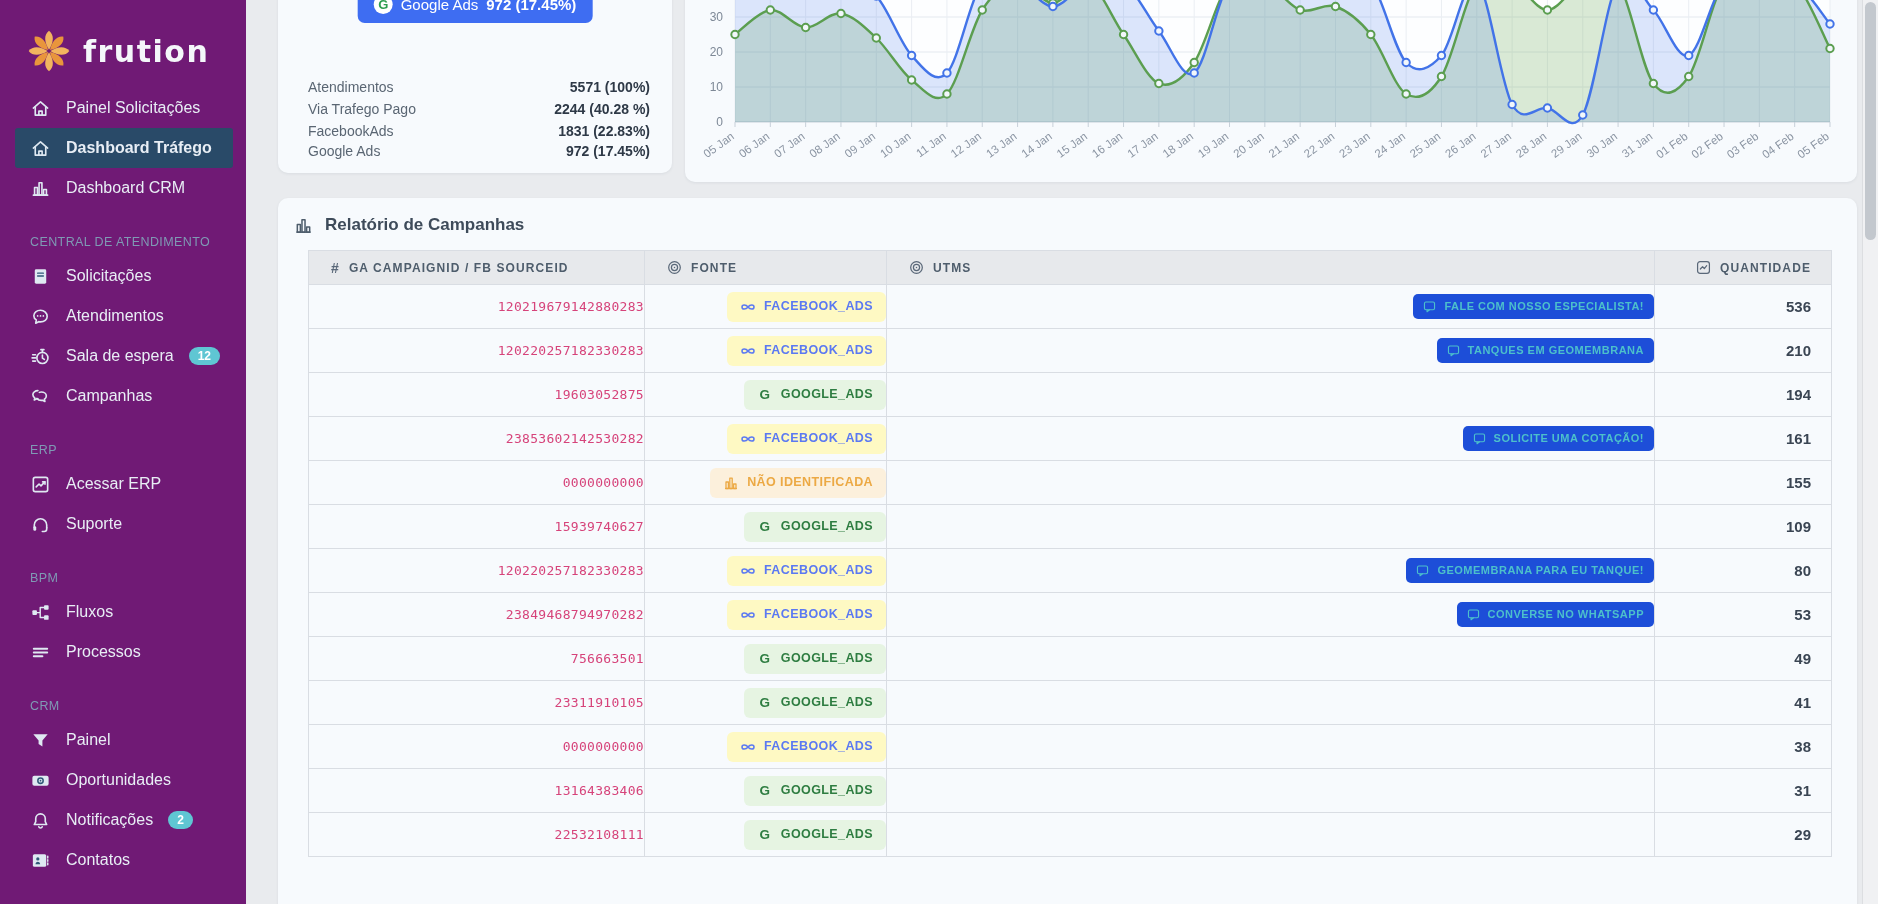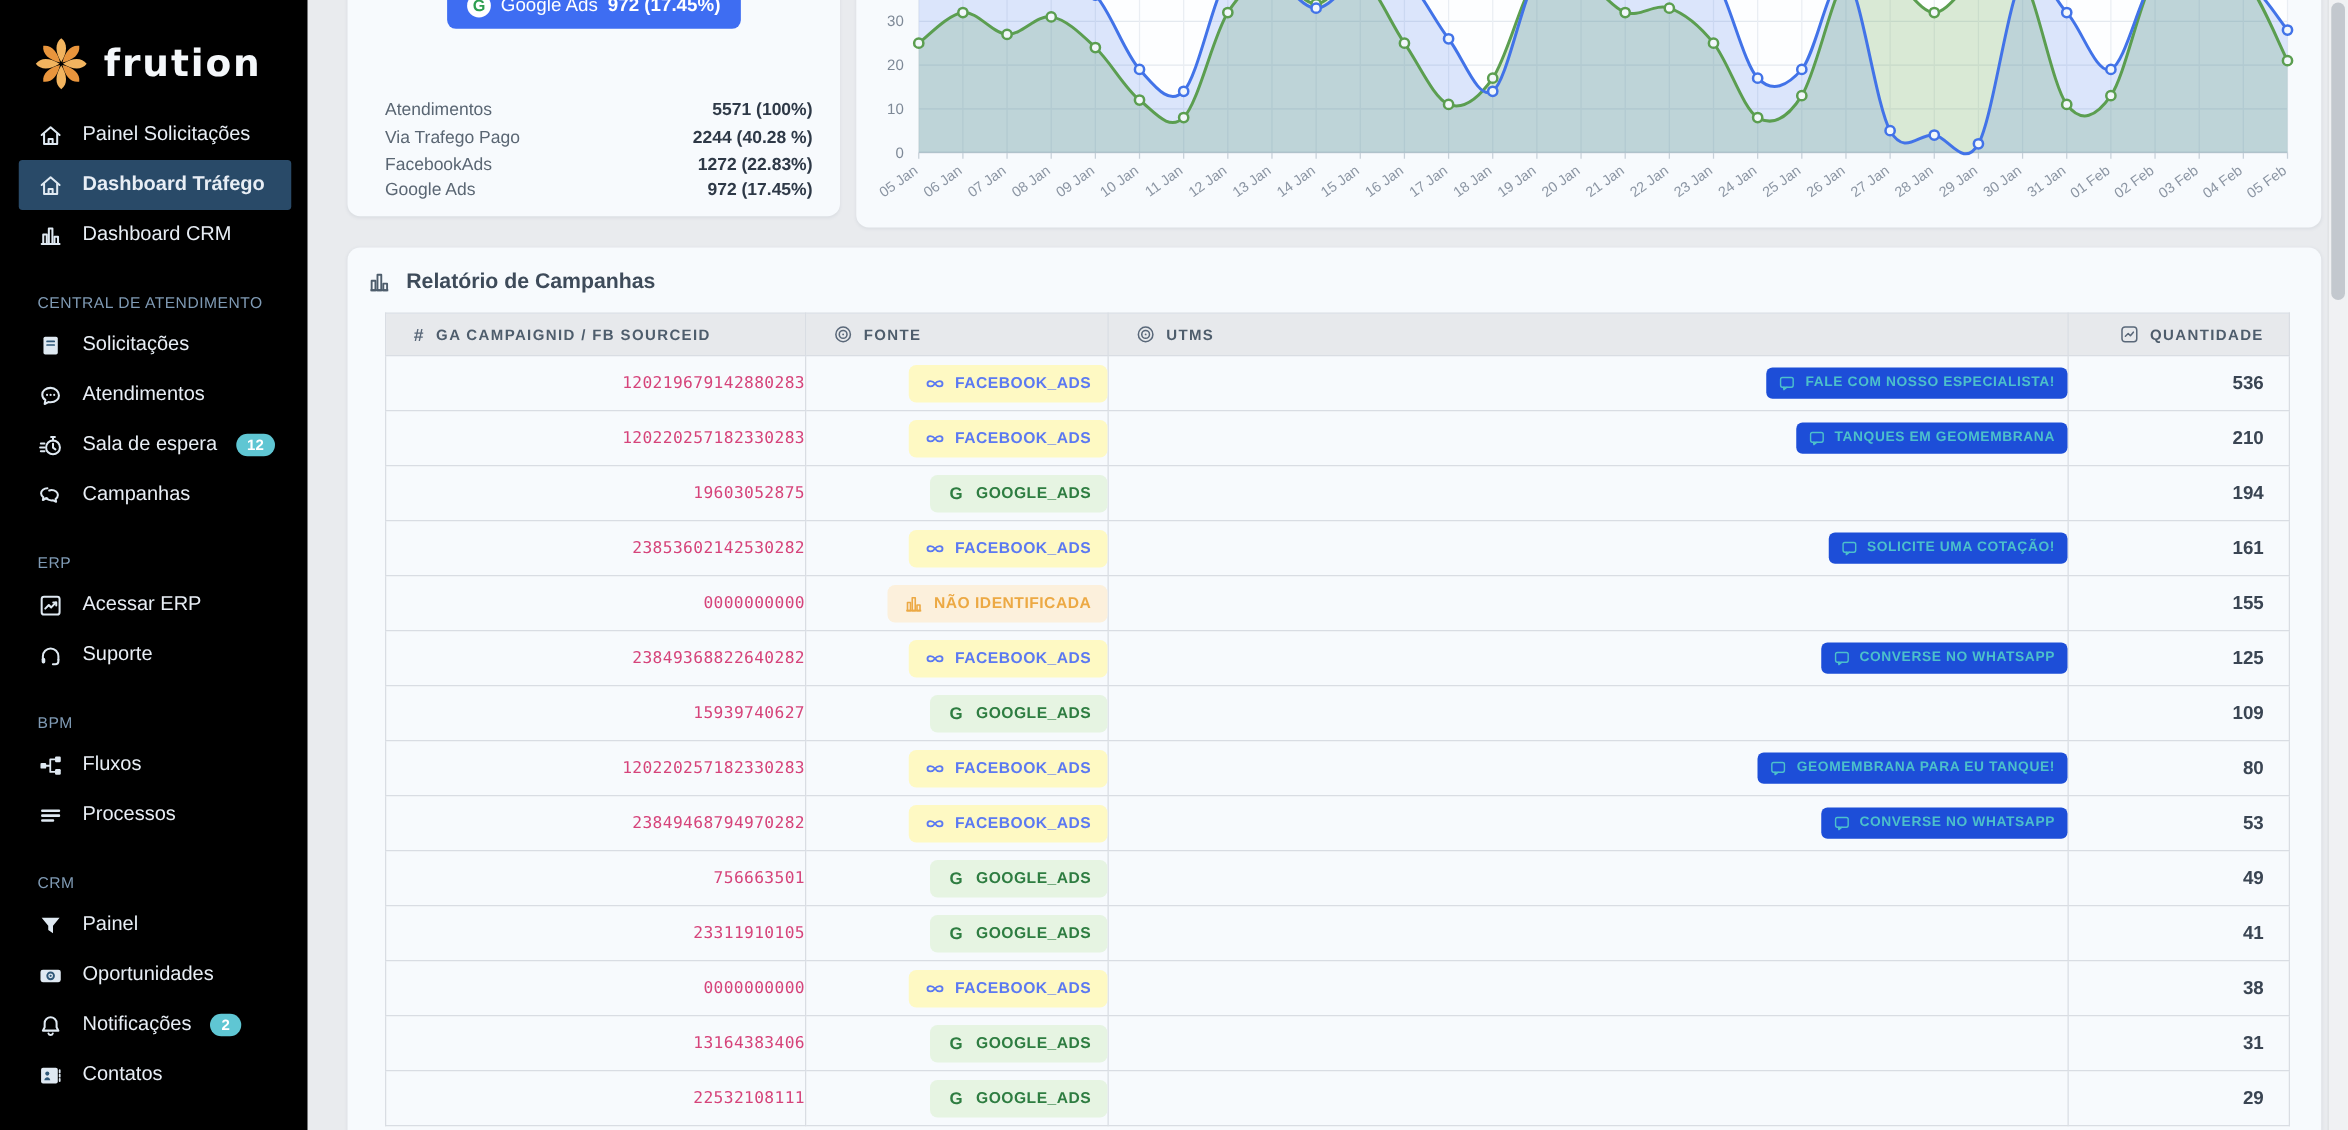--- a/index.html
+++ b/index.html
@@ -1,21 +1,21 @@
 <!DOCTYPE html>
 <html><head>
 <meta charset="utf-8">
 <style>
   * { margin:0; padding:0; box-sizing:border-box; }
   html,body { width:1878px; height:904px; overflow:hidden; }
   body { font-family:"Liberation Sans",sans-serif; background:#e9ebee; }
   .screen { position:relative; width:1878px; height:904px; overflow:hidden; }
 
   
-  .sidebar { position:absolute; left:0; top:0; width:246px; height:904px; background:#000000; z-index:5; }
+  .sidebar { position:absolute; left:0; top:0; width:246px; height:904px; background:#701a75; z-index:5; }
   .logo { display:flex; align-items:center; gap:11px; padding:16px 0 0 26px; height:86px; }
   .logo-text { color:#f4f7fa; font-family:"DejaVu Sans",sans-serif; font-size:30px; font-weight:600; letter-spacing:1.5px; }
   .nav { padding-top:2px; }
   .nav-item { display:flex; align-items:center; gap:15px; height:40px; padding-left:30px; color:#e8eef5; font-size:16px; cursor:pointer; }
   .nav-item .nav-icon { width:21px; height:21px; color:#dfe9f2; flex:0 0 auto; }
   .nav-icon svg { width:21px; height:21px; display:block; }
   .nav-item.active { background:#294a68; font-weight:bold; margin:0 13px 0 15px; padding-left:15px; border-radius:3px; }
   .nav-header { padding-left:30px; margin:27px 0 7px; font-size:12.5px; color:#7f9ab4; letter-spacing:.4px; }
   .badge { background:#5fc6d3; color:#fff; font-size:12px; font-weight:bold; border-radius:11px; padding:3px 9px; line-height:1; }
 
@@ -261,21 +261,21 @@
         <div class="stat-row mb">
           <span class="stat-label">Atendimentos</span>
           <span class="stat-value">5571 (100%)</span>
         </div>
         <div class="stat-row mb">
           <span class="stat-label">Via Trafego Pago</span>
           <span class="stat-value">2244 (40.28 %)</span>
         </div>
         <div class="stat-row">
           <span class="stat-label">FacebookAds</span>
-          <span class="stat-value">1272 (22.83%)</span>
+          <span class="stat-value">1831 (22.83%)</span>
         </div>
         <div class="stat-row">
           <span class="stat-label">Google Ads</span>
           <span class="stat-value">972 (17.45%)</span>
         </div>
       </div>
     </section>
 
     <section class="card chart-card">
       <svg id="traffic-chart" width="1172" height="310" viewBox="0 0 1172 310">
@@ -587,71 +587,56 @@
                       <path d="M2 13.5h12"></path>
                       <rect x="3" y="7" width="2.4" height="6.5"></rect>
                       <rect x="6.8" y="3.2" width="2.4" height="10.3"></rect>
                       <rect x="10.6" y="9" width="2.4" height="4.5"></rect>
                     </svg>
                   </span>NÃO IDENTIFICADA</span></td>
               <td></td>
               <td class="c-qty">155</td>
             </tr>
             <tr>
-              <td class="c-id">23849368822640282</td>
+              <td class="c-id">15939740627</td>
+              <td><span class="pill pill-google"><span class="p-icon">
+                    <svg viewBox="0 0 16 16">
+                      <text x="8" y="12.4" text-anchor="middle" font-family="Liberation Sans,sans-serif" font-size="13.5" font-weight="bold" fill="currentColor">G</text>
+                    </svg>
+                  </span>GOOGLE_ADS</span></td>
+              <td></td>
+              <td class="c-qty">109</td>
+            </tr>
+            <tr>
+              <td class="c-id">120220257182330283</td>
               <td><span class="pill pill-facebook"><span class="p-icon">
                     <svg viewBox="0 0 16 16" fill="none" stroke="currentColor" stroke-width="1.5" stroke-linecap="round">
                       <path d="M2 8c0-2.8 4-2.8 6 0s6 2.8 6 0-4-2.8-6 0-6 2.8-6 0z"></path>
                     </svg>
                   </span>FACEBOOK_ADS</span></td>
               <td><span class="pill pill-utm"><span class="p-icon">
                     <svg viewBox="0 0 16 16" fill="none" stroke="currentColor" stroke-width="1.4" stroke-linecap="round" stroke-linejoin="round">
                       <rect x="1.8" y="2.5" width="12.4" height="9.5" rx="1.8"></rect>
                       <path d="M5 12v2.4L8 12"></path>
                     </svg>
-                  </span>CONVERSE NO WHATSAPP</span></td>
-              <td class="c-qty">125</td>
-            </tr>
-            <tr>
-              <td class="c-id">15939740627</td>
-              <td><span class="pill pill-google"><span class="p-icon">
-                    <svg viewBox="0 0 16 16">
-                      <text x="8" y="12.4" text-anchor="middle" font-family="Liberation Sans,sans-serif" font-size="13.5" font-weight="bold" fill="currentColor">G</text>
-                    </svg>
-                  </span>GOOGLE_ADS</span></td>
-              <td></td>
-              <td class="c-qty">109</td>
-            </tr>
-            <tr>
-              <td class="c-id">120220257182330283</td>
+                  </span>GEOMEMBRANA PARA EU TANQUE!</span></td>
+              <td class="c-qty">80</td>
+            </tr>
+            <tr>
+              <td class="c-id">23849468794970282</td>
               <td><span class="pill pill-facebook"><span class="p-icon">
                     <svg viewBox="0 0 16 16" fill="none" stroke="currentColor" stroke-width="1.5" stroke-linecap="round">
                       <path d="M2 8c0-2.8 4-2.8 6 0s6 2.8 6 0-4-2.8-6 0-6 2.8-6 0z"></path>
                     </svg>
                   </span>FACEBOOK_ADS</span></td>
               <td><span class="pill pill-utm"><span class="p-icon">
                     <svg viewBox="0 0 16 16" fill="none" stroke="currentColor" stroke-width="1.4" stroke-linecap="round" stroke-linejoin="round">
                       <rect x="1.8" y="2.5" width="12.4" height="9.5" rx="1.8"></rect>
                       <path d="M5 12v2.4L8 12"></path>
                     </svg>
-                  </span>GEOMEMBRANA PARA EU TANQUE!</span></td>
-              <td class="c-qty">80</td>
-            </tr>
-            <tr>
-              <td class="c-id">23849468794970282</td>
-              <td><span class="pill pill-facebook"><span class="p-icon">
-                    <svg viewBox="0 0 16 16" fill="none" stroke="currentColor" stroke-width="1.5" stroke-linecap="round">
-                      <path d="M2 8c0-2.8 4-2.8 6 0s6 2.8 6 0-4-2.8-6 0-6 2.8-6 0z"></path>
-                    </svg>
-                  </span>FACEBOOK_ADS</span></td>
-              <td><span class="pill pill-utm"><span class="p-icon">
-                    <svg viewBox="0 0 16 16" fill="none" stroke="currentColor" stroke-width="1.4" stroke-linecap="round" stroke-linejoin="round">
-                      <rect x="1.8" y="2.5" width="12.4" height="9.5" rx="1.8"></rect>
-                      <path d="M5 12v2.4L8 12"></path>
-                    </svg>
                   </span>CONVERSE NO WHATSAPP</span></td>
               <td class="c-qty">53</td>
             </tr>
             <tr>
               <td class="c-id">756663501</td>
               <td><span class="pill pill-google"><span class="p-icon">
                     <svg viewBox="0 0 16 16">
                       <text x="8" y="12.4" text-anchor="middle" font-family="Liberation Sans,sans-serif" font-size="13.5" font-weight="bold" fill="currentColor">G</text>
                     </svg>
                   </span>GOOGLE_ADS</span></td>

